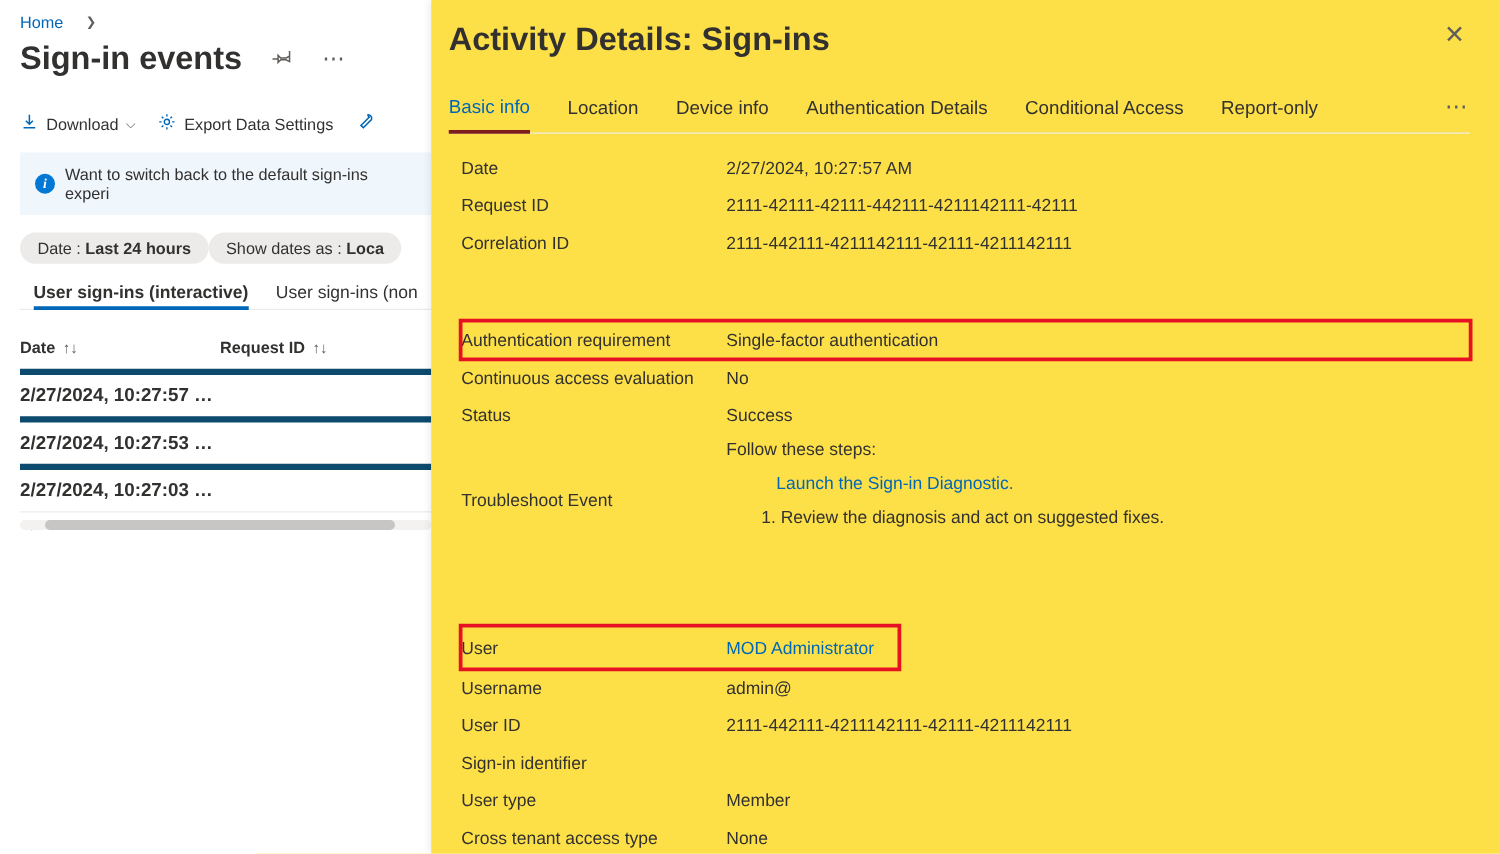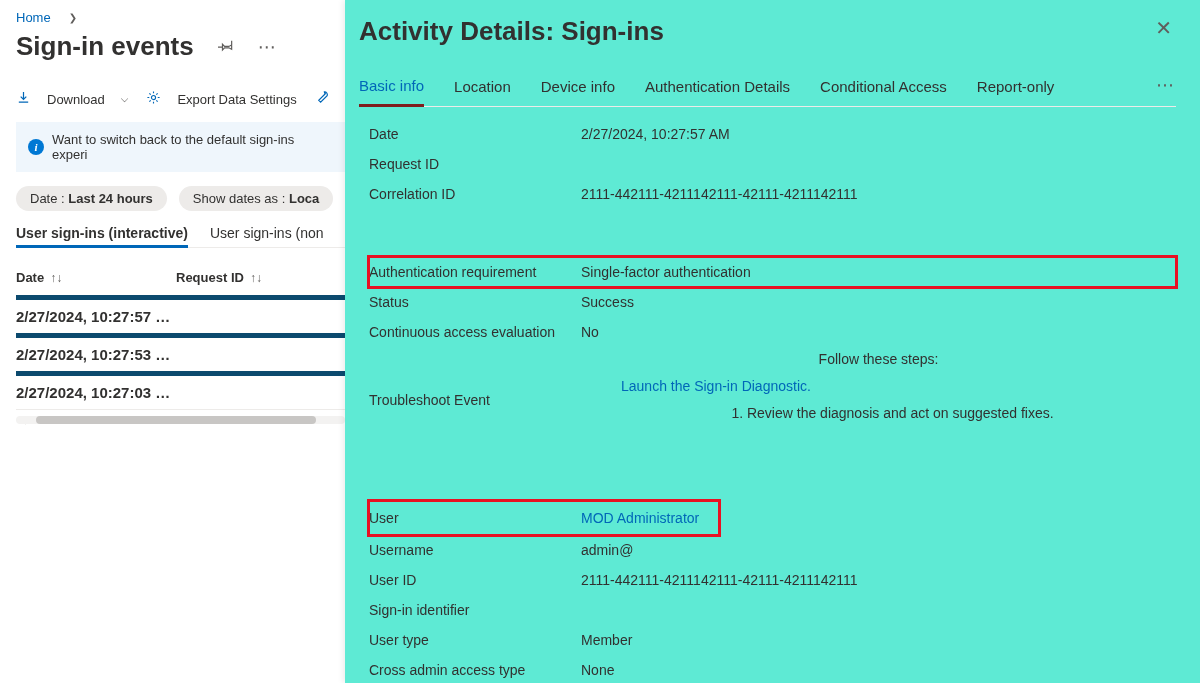--- a/index.html
+++ b/index.html
@@ -41,50 +41,50 @@
     .pin-icon svg { width: 16px; height: 16px; }
     .dots-icon { font-size: 18px; letter-spacing: 1px; line-height: 10px;}
 
     .toolbar {
       display: flex;
       align-items: center;
       gap: 18px;
       font-size: 13px;
       margin-bottom: 14px;
     }
-    .toolbar .item { display: flex; align-items: center; gap: 16px; cursor: pointer; }
+    .toolbar .item { display: flex; align-items: center; gap: 6px; cursor: pointer; }
     .toolbar .ico svg { width: 15px; height: 15px; }
 
     .info-bar {
       background: #eff6fc;
       padding: 10px 12px;
       display: flex;
       align-items: center;
       gap: 8px;
       font-size: 13px;
       margin-bottom: 14px;
       margin-right: 0;
     }
     .info-bar .circle {
       width: 16px; height: 16px; border-radius: 50%;
       background: #0078d4; color: #fff; display:flex;align-items:center;justify-content:center;
       font-size: 11px; font-weight: 700; font-style: italic; font-family: Georgia, serif;
     }
 
-    .pills { display:flex; gap:12px; margin-bottom: 14px;}
+    .pills { display:flex; gap:0; margin-bottom: 14px;}
     .pill {
       background:#edebe9;
       border-radius: 16px;
       padding: 5px 14px;
       font-size: 13px;
       white-space: nowrap;
     }
     .pill b { font-weight:600; }
 
-    .subtabs { display:flex; gap:22px; font-size:14px; margin-bottom:0;}
+    .subtabs { display:flex; gap:22px; font-size:14px; margin-bottom:0;justify-content:center;}
     .subtab { padding-bottom:4px; cursor:pointer; white-space:nowrap;}
     .subtab.active { font-weight:600; border-bottom:3px solid #0067b8; color:#323130;}
     .divider { border-bottom:1px solid #edebe9; margin-top:-1px; margin-bottom:12px;}
 
     .thead { display:flex; gap:0; }
     .th { display:flex; align-items:center; gap:6px; font-weight:600; font-size:13px; padding:10px 0;}
     .th.date { width:160px; }
     .th.req { width:140px; }
     .sort-icon { color:#605e5c; font-size:12px;}
 
@@ -93,21 +93,21 @@
     .trow .c2 { width:140px; white-space:nowrap; overflow:hidden;}
     .tbot { border-top:1px solid #edebe9; height:14px; position:relative;}
     .scrollbar-track { position:absolute; left:0; right:0; top:6px; height:8px; background:#f3f2f1; border-radius:4px;}
     .scrollbar-thumb { position:absolute; left:20px; width:280px; height:8px; top:0; background:#c8c6c4; border-radius:4px;}
     .scroll-left-arrow { position:absolute; left:2px; top:4px; font-size:10px; color:#605e5c;}
 
     
     .panel {
       position: absolute;
       left: 345px; right: 0; top: 0; bottom: 0;
-      background: #5eead4;
+      background: #fde047;
       padding: 16px 24px 0 14px;
       box-shadow: -2px 0 6px rgba(0,0,0,0.08);
     }
     .panel-head {
       display:flex; justify-content:space-between; align-items:flex-start;
       margin-bottom: 24px;
     }
     .panel-title { font-size: 26px; font-weight: 600; }
     .close-x { font-size: 20px; color:#605e5c; cursor:pointer; line-height:1; padding:2px 4px;}
 
@@ -119,21 +119,21 @@
 
     .fields { padding: 12px 0 0 10px; }
     .row { display:flex; align-items:flex-start; padding: 7px 0; font-size:14px;}
     .row.highlight { outline: 3px solid #e81123; outline-offset:-1px;margin-top:48px; }
     .label { width: 212px; flex-shrink:0; color:#323130; }
     .value { flex:1; color:#323130; }
     .value a { color:#0067b8; text-decoration:none; }
 
     .troubleshoot .value { padding-top:0; }
     .ts-steps { margin-top: 0px; }
-    .ts-line { padding: 3px 0; text-align: center; }
+    .ts-line { padding: 3px 0; }
     .ts-link { color:#0067b8; padding-left: 40px; display:block; margin: 8px 0;}
     .row.userrow .label, .row.userrow .value { padding-top:2px; padding-bottom:2px;}
 
     .gap { height: 22px; }
   </style>
 </head>
 <body>
 
 <div class="bg">
   <div class="breadcrumb">
@@ -241,36 +241,37 @@
     <div class="ptab-more">⋯</div>
   </div>
 
   <div class="fields">
     <div class="row">
       <div class="label">Date</div>
       <div class="value">2/27/2024, 10:27:57 AM</div>
     </div>
     <div class="row">
       <div class="label">Request ID</div>
+      <div class="value">2111-42111-42111-442111-4211142111-42111</div>
     </div>
     <div class="row">
       <div class="label">Correlation ID</div>
       <div class="value">2111-442111-4211142111-42111-4211142111</div>
     </div>
     <div class="row highlight">
       <div class="label">Authentication requirement</div>
       <div class="value">Single-factor authentication</div>
     </div>
     <div class="row">
+      <div class="label">Continuous access evaluation</div>
+      <div class="value">No</div>
+    </div>
+    <div class="row">
       <div class="label">Status</div>
       <div class="value">Success</div>
-    </div>
-    <div class="row">
-      <div class="label">Continuous access evaluation</div>
-      <div class="value">No</div>
     </div>
 
     <div class="gap"></div>
 
     <div class="row troubleshoot" style="align-items:center;">
       <div class="label">Troubleshoot Event</div>
       <div class="value ts-steps">
         <div class="ts-line" style="margin-top:-28px;">Follow these steps:</div>
         <a href="#" class="ts-link">Launch the Sign-in Diagnostic.</a>
         <div class="ts-line" style="padding-left:28px;">1. Review the diagnosis and act on suggested fixes.</div>
@@ -293,21 +294,21 @@
     </div>
     <div class="row">
       <div class="label">Sign-in identifier</div>
       <div class="value"></div>
     </div>
     <div class="row">
       <div class="label">User type</div>
       <div class="value">Member</div>
     </div>
     <div class="row">
-      <div class="label">Cross admin access type</div>
+      <div class="label">Cross tenant access type</div>
       <div class="value">None</div>
     </div>
     <div class="row">
       <div class="label">Diagnostic</div>
       <div class="value">Azure Portal</div>
     </div>
   </div>
 </div>
 
 </body></html>

